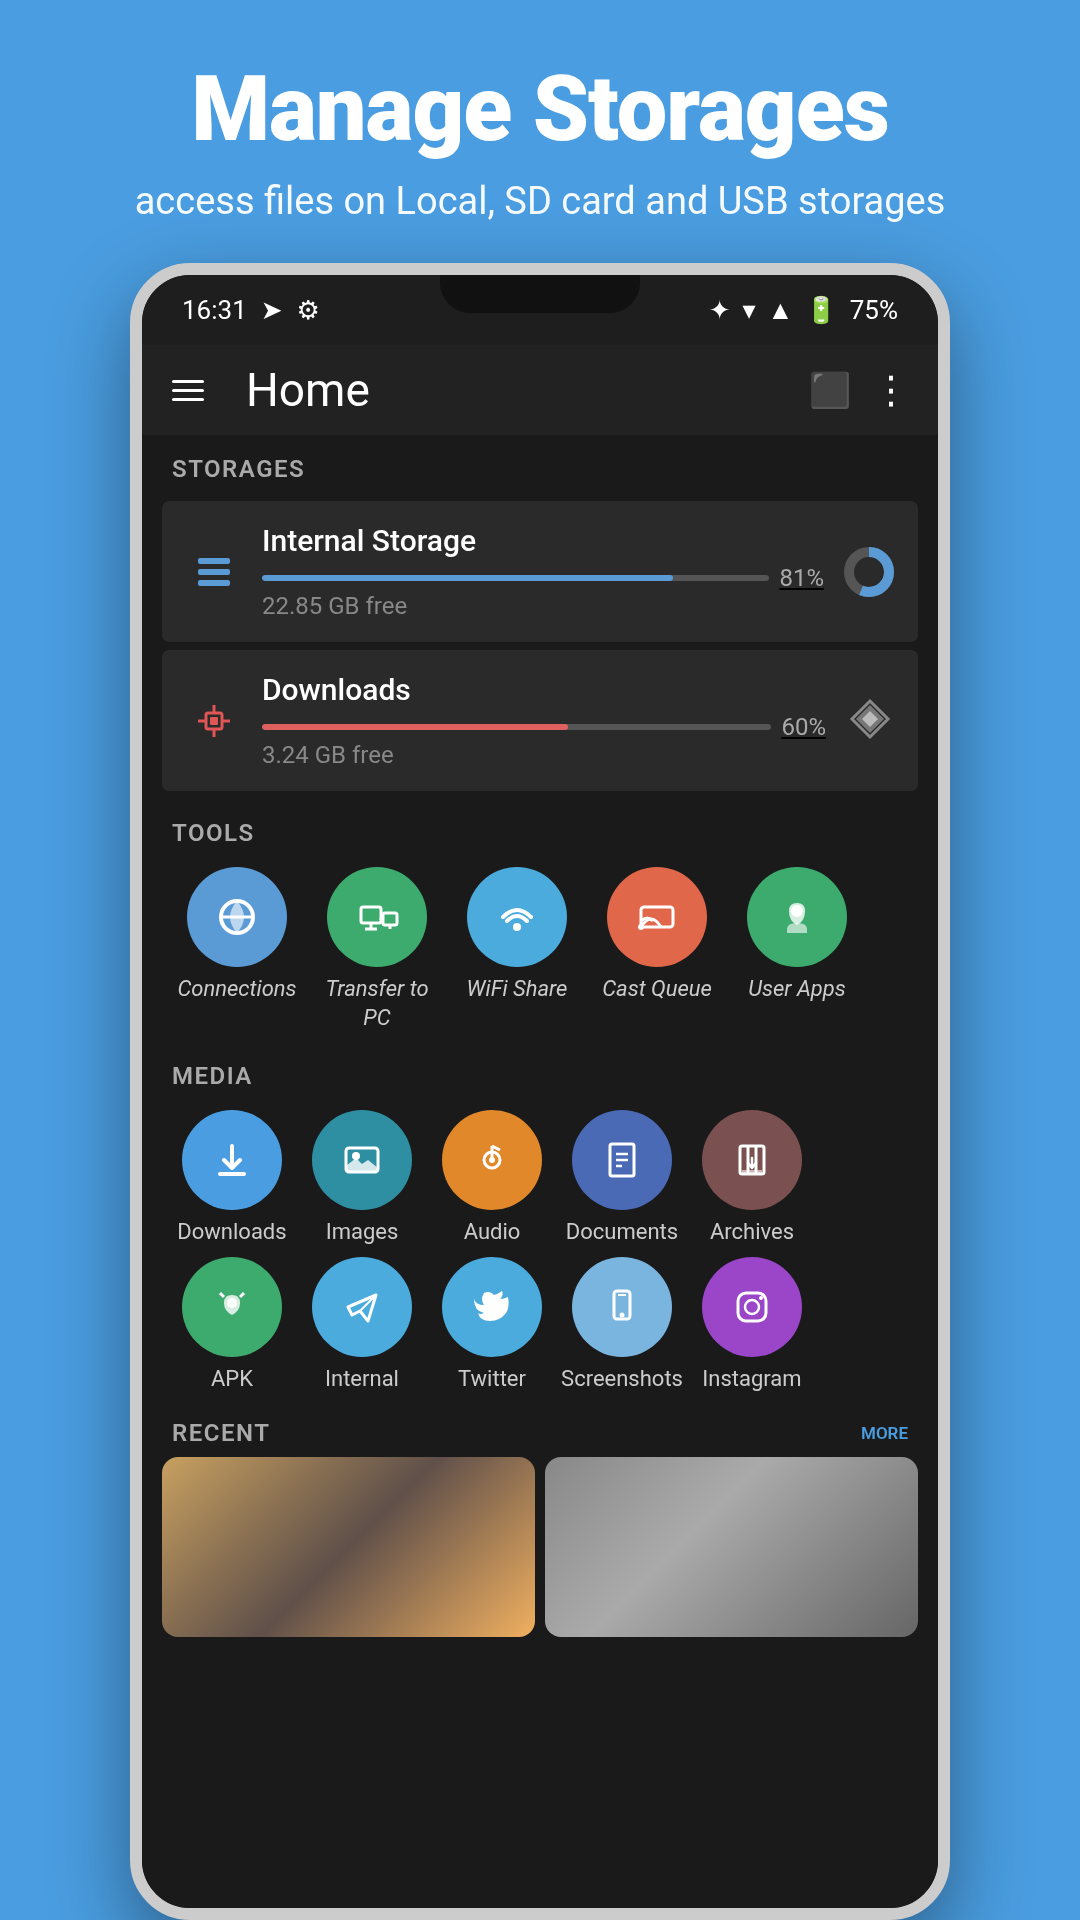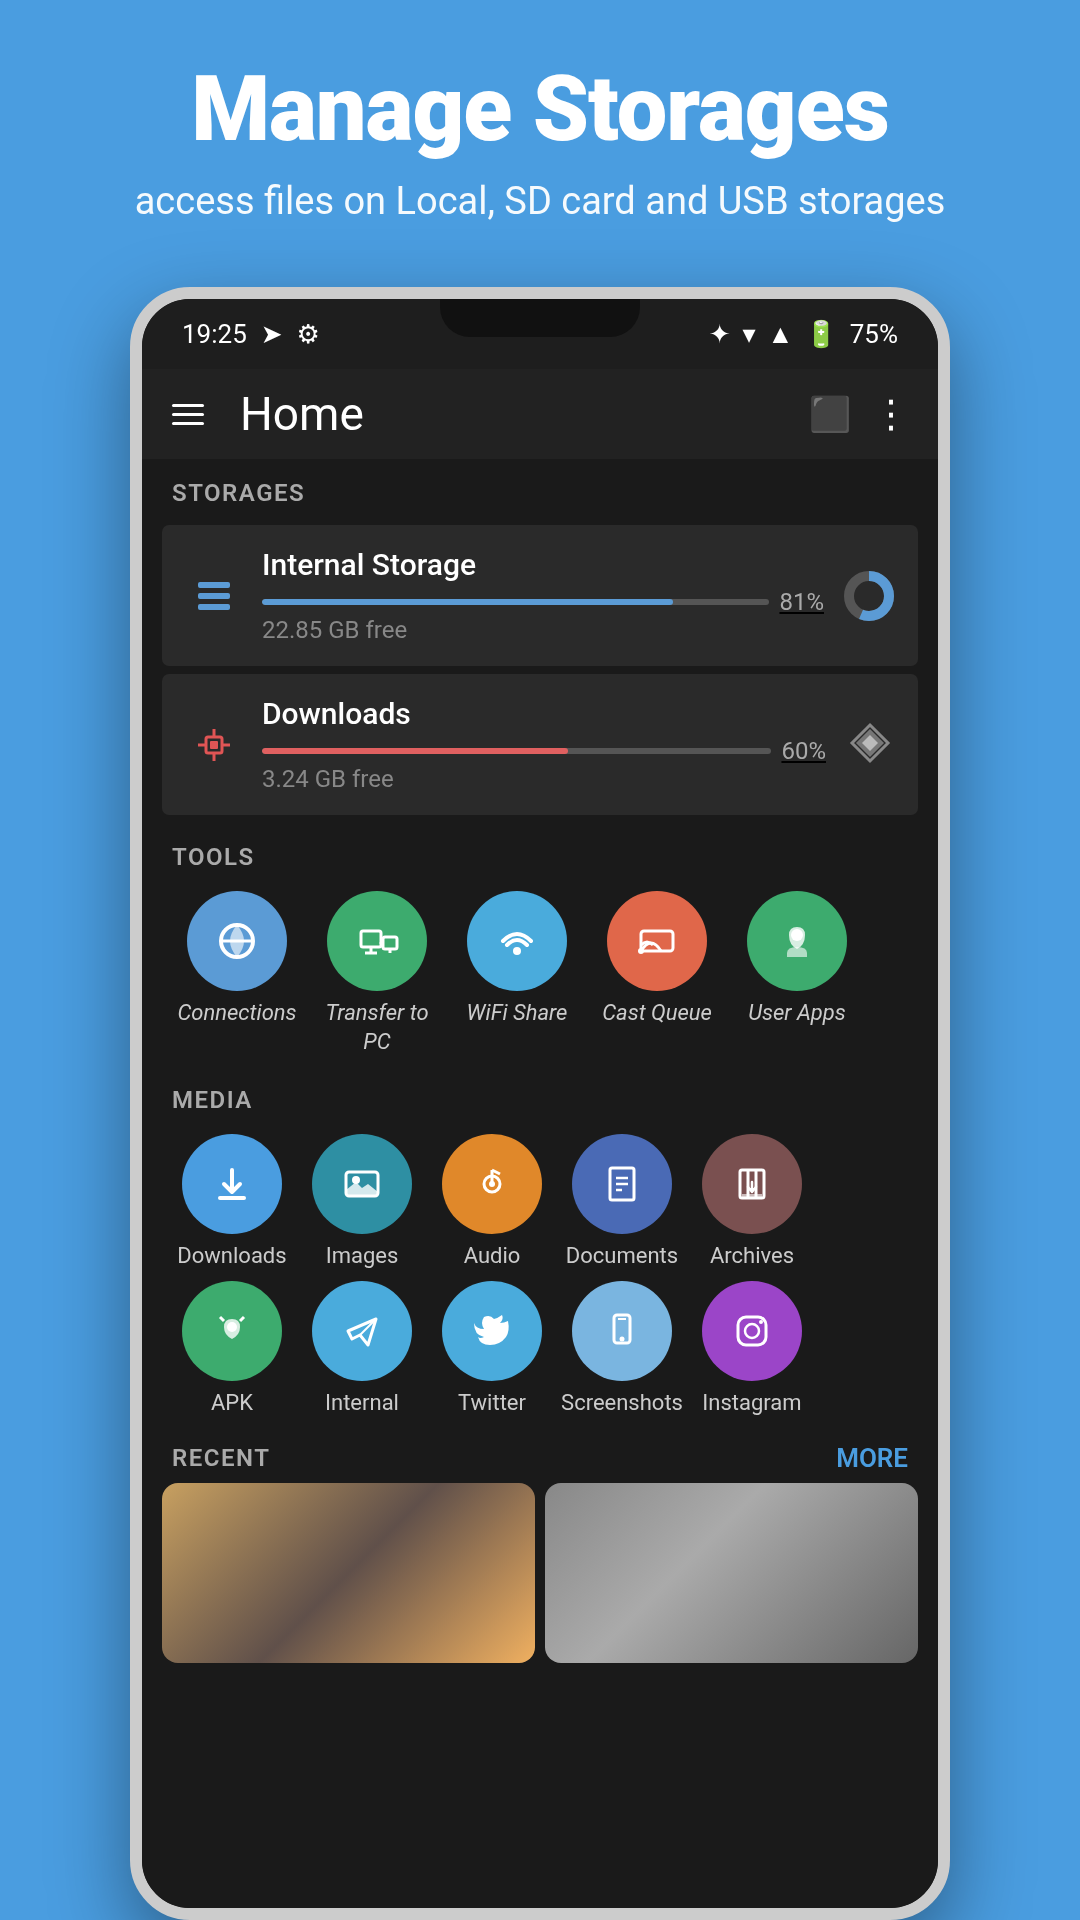--- a/index.html
+++ b/index.html
@@ -9,21 +9,21 @@
       background-color: #4a9de0;
       font-family: 'Roboto', Arial, sans-serif;
       overflow: hidden;
       display: flex;
       flex-direction: column;
       align-items: center;
     }
 
     .page-header {
       text-align: center;
-      padding: 60px 80px 64px;
+      padding: 60px 80px 40px;
       color: white;
     }
     .page-header h1 {
       font-size: 90px;
       font-weight: 900;
       line-height: 1.1;
       letter-spacing: -1px;
     }
     .page-header p {
       font-size: 38px;
@@ -70,21 +70,21 @@
       z-index: 10;
     }
 
     
     .app-bar {
       background: #222222;
       height: 90px;
       display: flex;
       align-items: center;
       padding: 0 30px;
-      gap: 20px;
+      gap: 26px;
     }
     .app-bar-title { flex: 1; font-size: 46px; font-weight: 400; color: white; margin-left: 16px; }
     .app-bar-icons { display: flex; align-items: center; gap: 20px; }
 
     
     .content {
       background: #1a1a1a;
       overflow-y: auto;
       height: calc(100% - 160px);
     }
@@ -206,21 +206,21 @@
 
     
     .recent-header {
       display: flex;
       justify-content: space-between;
       align-items: center;
       padding: 16px 30px 10px;
     }
     .recent-more {
       color: #4a9de0;
-      font-size: 26px;
+      font-size: 17px;
       font-weight: 600;
       cursor: pointer;
     }
     .recent-images {
       display: flex;
       gap: 10px;
       padding: 0 20px;
     }
     .recent-thumb {
       flex: 1;
@@ -249,21 +249,21 @@
 <div class="page-header">
   <h1>Manage Storages</h1>
   <p>access files on Local, SD card and USB storages</p>
 </div>
 
 <div class="phone-container">
   <div class="notch"></div>
 
   <div class="status-bar">
     <div class="status-left">
-      <span>19:25</span>
+      <span>16:31</span>
       <span>➤</span>
       <span>⚙</span>
     </div>
     <div class="status-right">
       <span>✦</span>
       <span>▾</span>
       <span>▲</span>
       <span>🔋</span>
       <span>75%</span>
     </div>

